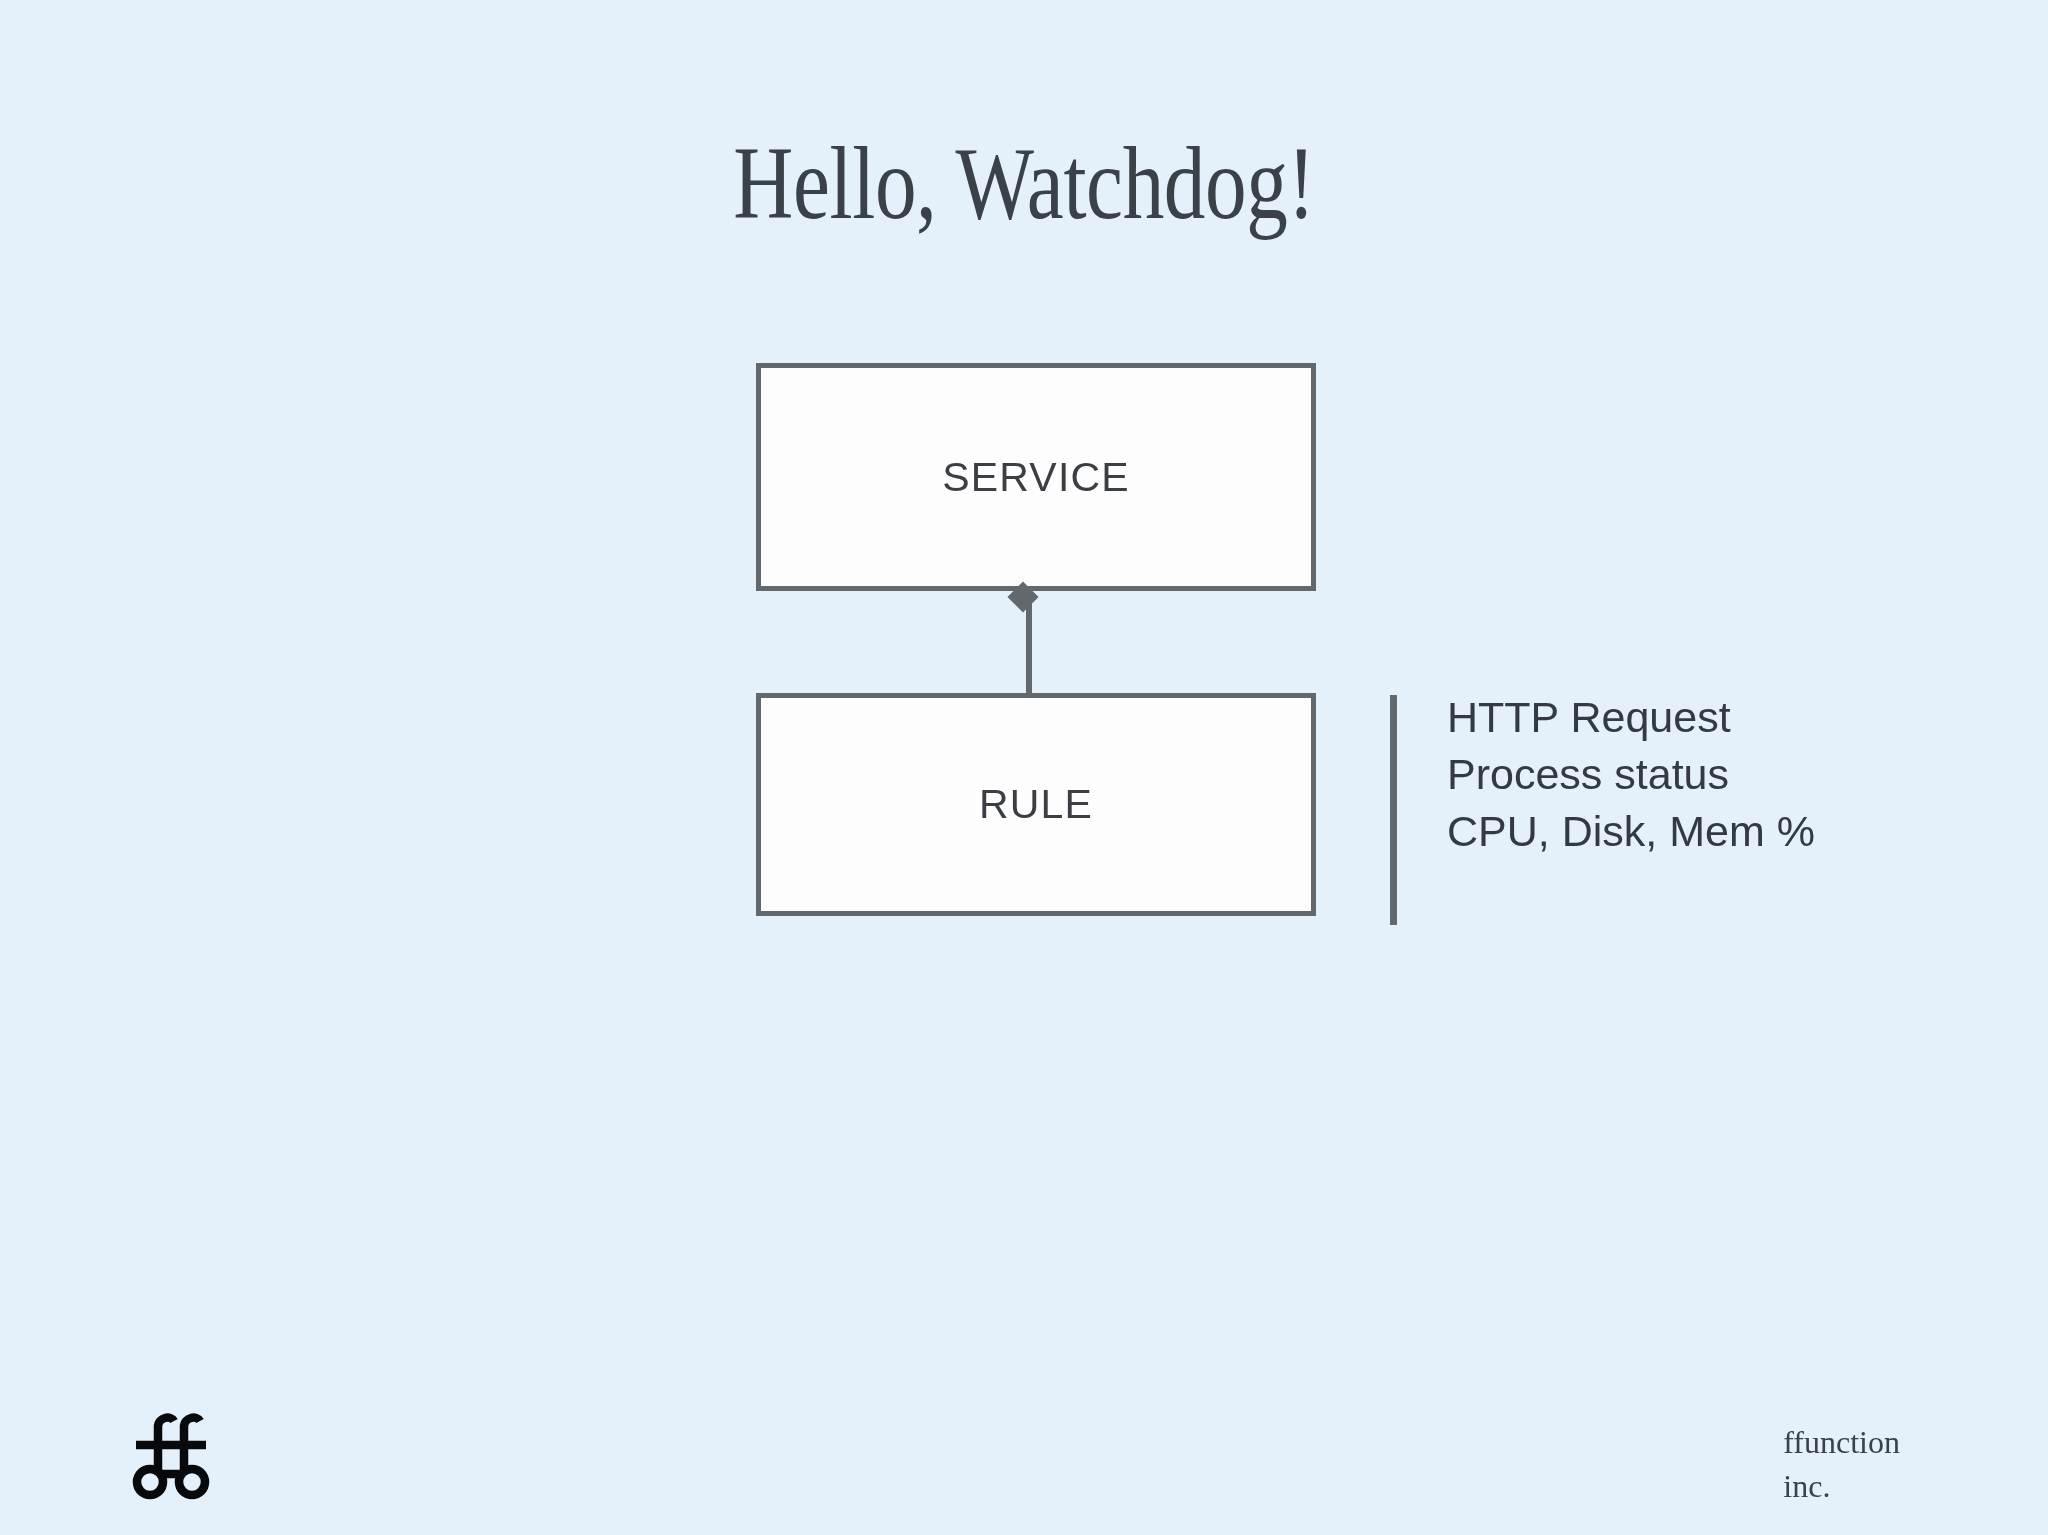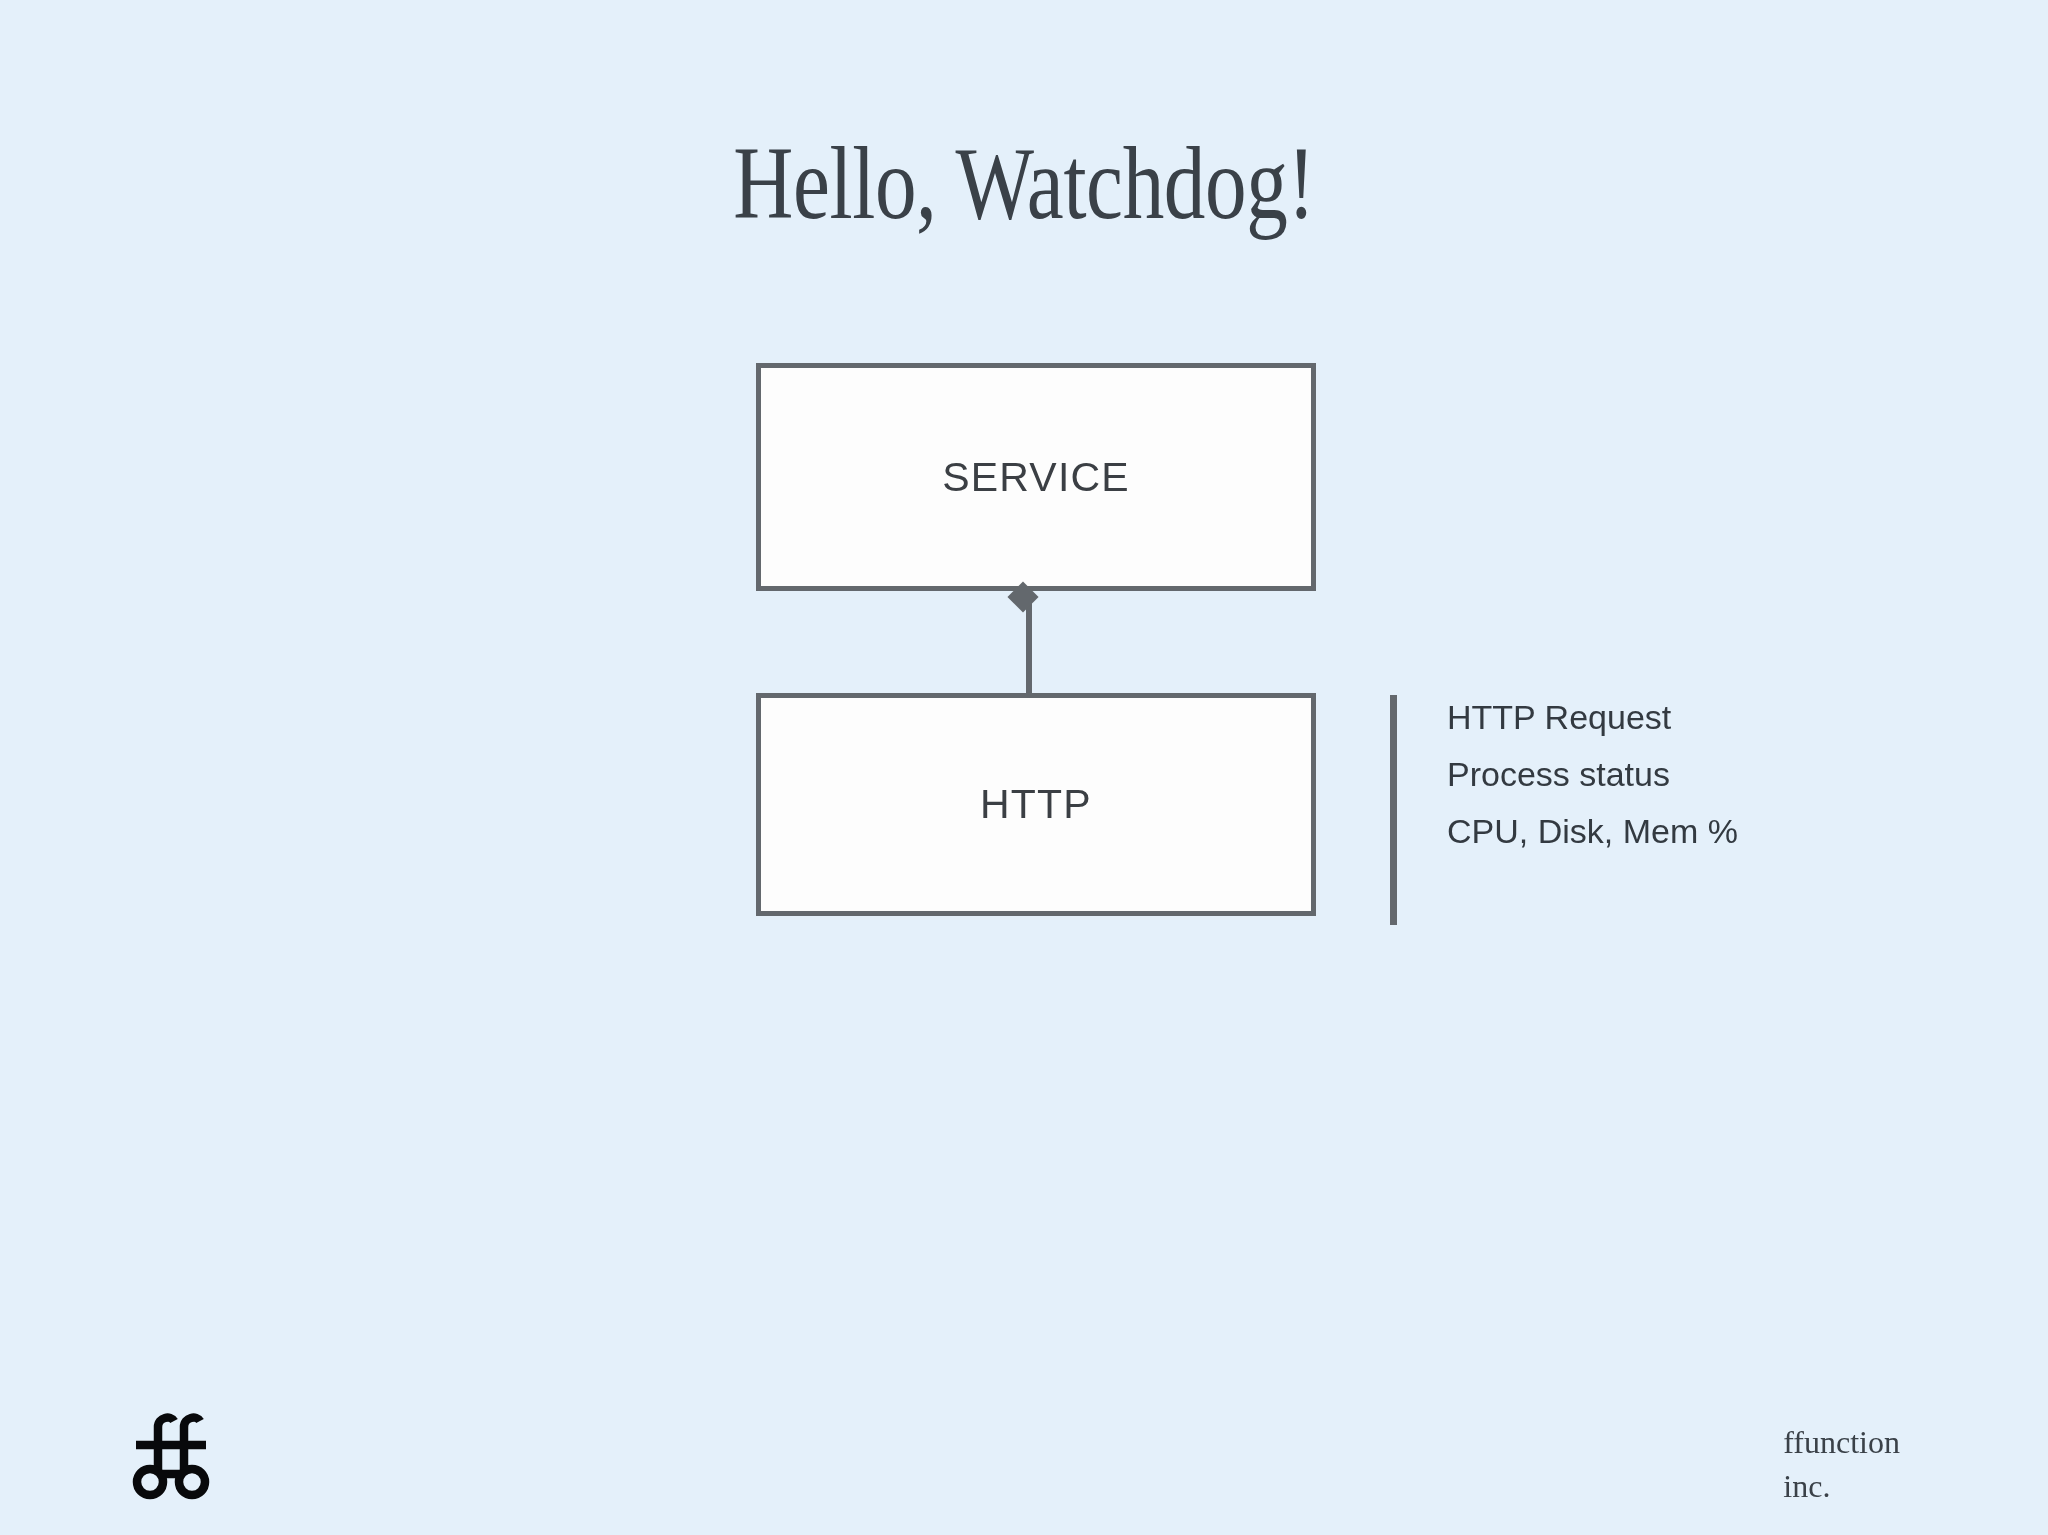--- a/index.html
+++ b/index.html
@@ -107,21 +107,21 @@
     height: 230px;
     background: #63686d;
     flex: none;
   }
   #annotation-list {
     margin-left: 50px;
     margin-top: -6px;
   }
   .annotation-line {
     font-family: "Liberation Sans", sans-serif;
-    font-size: 34px;
+    font-size: 43px;
     line-height: 57px;
     color: #333a41;
     white-space: nowrap;
     font-weight: 400;
   }
 
   
   #brand-logo {
     position: absolute;
     left: 128px;
@@ -149,21 +149,21 @@
 
   <div class="uml-box" id="service-box">
     <span class="uml-box-label">SERVICE</span>
   </div>
 
   <div id="connector-line"></div>
 
   <div id="aggregation-diamond"></div>
 
   <div class="uml-box" id="rule-box">
-    <span class="uml-box-label">HTTP</span>
+    <span class="uml-box-label">RULE</span>
   </div>
 
 </div>
 
 <div id="annotation">
   <div id="annotation-bar"></div>
   <div id="annotation-list">
     <div class="annotation-line">HTTP Request</div>
     <div class="annotation-line">Process status</div>
     <div class="annotation-line">CPU, Disk, Mem %</div>

